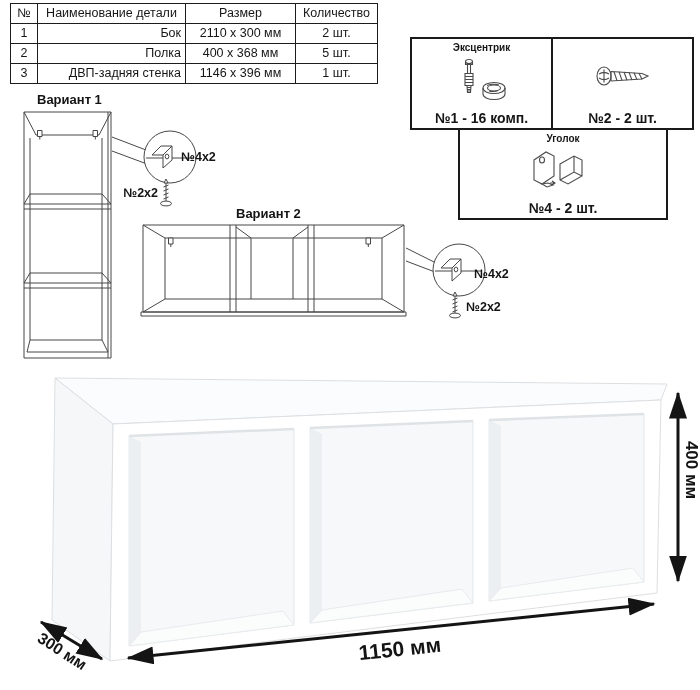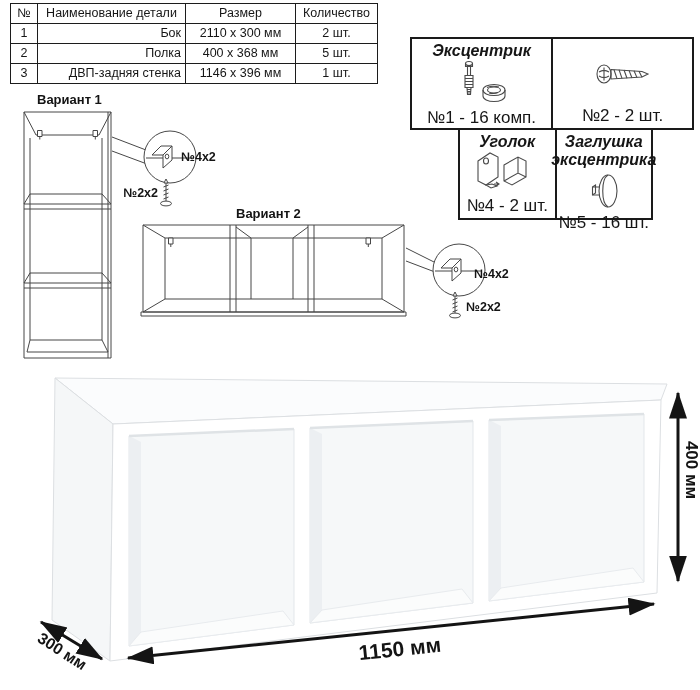--- a/index.html
+++ b/index.html
@@ -9,26 +9,26 @@
   table.parts{position:absolute;left:10px;top:3px;border-collapse:collapse;table-layout:fixed;
               font-size:12.5px;line-height:1;}
   table.parts td,table.parts th{border:1.4px solid #1c1c1c;height:19px;padding:0 4px;
               font-weight:normal;text-align:center;vertical-align:middle;white-space:nowrap;}
   table.parts col.c-num{width:27px;} table.parts col.c-name{width:148px;}
   table.parts col.c-size{width:110px;} table.parts col.c-qty{width:82px;}
   table.parts td.name{text-align:right;padding-left:6px;}
   
   .hw-row{position:absolute;display:flex;border:2px solid #1a1a1a;background:#fff;box-sizing:border-box;}
   .hw-row1{left:410px;top:37px;width:284px;height:93px;}
-  .hw-row2{left:458px;top:128px;width:195px;height:92px;}
+  .hw-row2{left:458px;top:128px;width:210px;height:92px;}
   .hw-cell{flex:1;display:flex;flex-direction:column;align-items:center;justify-content:space-between;
            border-right:2px solid #1a1a1a;padding:3px 1px 2px;min-width:0;}
   .hw-cell:last-child{border-right:none;}
-  .hw-title{font-size:16px;font-weight:bold;text-align:center;line-height:1.12;font-style:italic;}
-  .hw-count{font-size:17px;font-weight:normal;text-align:center;white-space:nowrap;}
+  .hw-title{font-size:10px;font-weight:bold;text-align:center;line-height:1.12;}
+  .hw-count{font-size:14px;font-weight:bold;text-align:center;white-space:nowrap;}
   .hw-icon{flex:1;display:flex;align-items:center;justify-content:center;}
   .hw-icon svg{stroke:#4a4a4a;fill:none;stroke-width:1.1;}
   
   svg.diagram{position:absolute;left:0;top:85px;}
   svg.render{position:absolute;left:0;top:368px;}
   svg text{font-family:"Liberation Sans","DejaVu Sans",sans-serif;fill:#141414;}
   .wire{stroke:#474747;stroke-width:1;fill:none;stroke-linejoin:round;}
   .wire-f{stroke:#474747;stroke-width:1;fill:#ffffff;stroke-linejoin:round;}
   .vtitle{font-size:13px;font-weight:bold;}
   .callout-label{font-size:12.5px;font-weight:bold;}
@@ -115,31 +115,20 @@
         <svg width="66" height="44" viewBox="0 0 66 44">
           <path d="M4,10 L16,2 L24,6 L24,26 L12,34 L4,30 z" fill="#fff"></path>
           <ellipse cx="12" cy="10" rx="2.5" ry="3"></ellipse>
           <path d="M12,34 l6,-1 5,2 -6,2 z" fill="#fff"></path>
           <path d="M30,14 L44,6 L52,10 L52,26 L38,34 L30,30 z M30,30 L44,22 L52,26 M44,6 L44,22" fill="#fff"></path>
           <path d="M20,33 h5 M22,31 l3,2 -3,2"></path>
         </svg>
       </div>
       <div class="hw-count">№4 - 2 шт.</div>
     </div>
-    <div class="hw-cell">
-      <div class="hw-title">Заглушка эксцентрика</div>
-      <div class="hw-icon">
-        <svg width="48" height="44" viewBox="0 0 48 44">
-          <ellipse cx="28" cy="22" rx="9" ry="16"></ellipse>
-          <path d="M28,6 c-7,4 -7,28 0,32 M19.5,18 h-7 v8 h7"></path>
-          <path d="M12.5,18 l3,-2 v8 l-3,2"></path>
-        </svg>
-      </div>
-      <div class="hw-count">№5 - 16 шт.</div>
-    </div>
   </div>
 
   <svg class="diagram" width="700" height="290" viewBox="0 85 700 290">
 
     <g>
       <text class="vtitle" x="37" y="104">Вариант 1</text>
       <path class="wire" d="M24,112 H111 V358 H24 Z M108,112 V358"></path>
       <path class="wire" d="M24,112 L36,135 M111,112 L99,135 M36,135 H99"></path>
       <path class="wire" d="M30,138 V340 M102,138 V340"></path>
       <path class="wire" d="M30,194 H102 M24,204 L30,194 M111,204 L102,194 M24,204 H111 M24,209 H111"></path>

